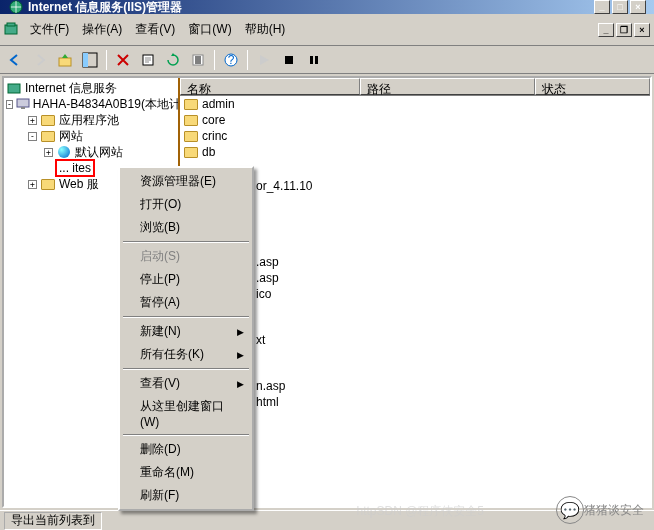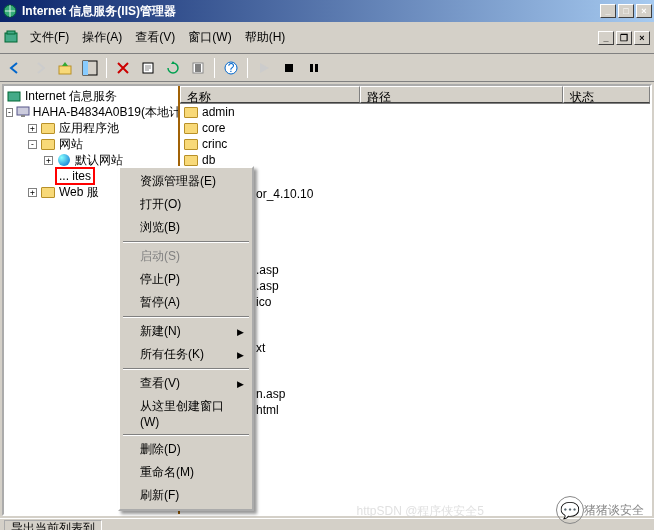--- a/index.html
+++ b/index.html
@@ -1,17 +1,17 @@
 <!DOCTYPE html>
 <html><head>
 <meta charset="utf-8">
 <style>
 * { box-sizing: border-box; margin: 0; padding: 0; font-family: "SimSun", "宋体", sans-serif; font-size: 12px; }
 body { background: #d4d0c8; width: 654px; height: 530px; overflow: hidden; user-select: none; }
-.titlebar { height: 22px; background: linear-gradient(to right, #0a246a, #a6caf0); display: flex; align-items: center; padding: 0 2px; color: #fff; font-weight: bold; }
+.titlebar { height: 14px; background: linear-gradient(to right, #0a246a, #a6caf0); display: flex; align-items: center; padding: 0 8px; color: #fff; font-weight: bold; }
 .titlebar .icon { width: 16px; height: 16px; margin-right: 4px; display:flex;align-items:center;justify-content:center;}
 .titlebar .title { flex: 1; }
 .win-controls { display: flex; gap: 2px; }
 .win-btn { width: 16px; height: 14px; background: #d4d0c8; border: 1px solid #fff; border-right-color:#404040; border-bottom-color:#404040; font-size: 9px; display:flex;align-items:center;justify-content:center; font-family: Arial; font-weight:bold;}
 .menubar { height: 32px; background: #d4d0c8; display:flex; align-items:center; padding:0 4px; border-bottom:1px solid #808080; }
 .menubar .mitem { padding: 3px 6px; display:flex; align-items:center; }
 .menubar .mitem .lbl { margin-right:1px; }
 .mdi-controls { margin-left:auto; display:flex; gap:2px; }
 .toolbar { height: 28px; background: #d4d0c8; display:flex; align-items:center; padding: 0 4px; gap:3px; border-bottom: 1px solid #808080;}
 .tb-btn { width: 22px; height: 22px; display:flex; align-items:center; justify-content:center; }
@@ -226,21 +226,21 @@
             <div class="folder-y"></div>
           </span>
         <span>Web 服</span>
       </div>
     </div>
   </div>
 
   <div class="list-pane">
     <div class="list-header">
       <div class="col-h" style="width:180px"><span>名称</span></div>
-      <div class="col-h" style="width:203px"><span>路径</span></div>
+      <div class="col-h" style="width:175px"><span>路径</span></div>
       <div class="col-h" style="flex:1"><span>状态</span></div>
     </div>
     <div class="list-body">
       <div class="list-row">
           <div class="folder-y"></div>
           <span>admin</span>
         </div>
       <div class="list-row">
           <div class="folder-y"></div>
           <span>core</span>
@@ -249,21 +249,21 @@
           <div class="folder-y"></div>
           <span>crinc</span>
         </div>
       <div class="list-row">
           <div class="folder-y"></div>
           <span>db</span>
         </div>
       <div style="height:18px"></div>
       <div class="list-row">
           <span style="width:72px"></span>
-          <span>or_4.10.10</span>
+          <span>or_4.11.10</span>
         </div>
       <div style="height:60px"></div>
       <div class="list-row">
           <span style="width:72px"></span>
           <span>.asp</span>
         </div>
       <div class="list-row">
           <span style="width:72px"></span>
           <span>.asp</span>
         </div>

